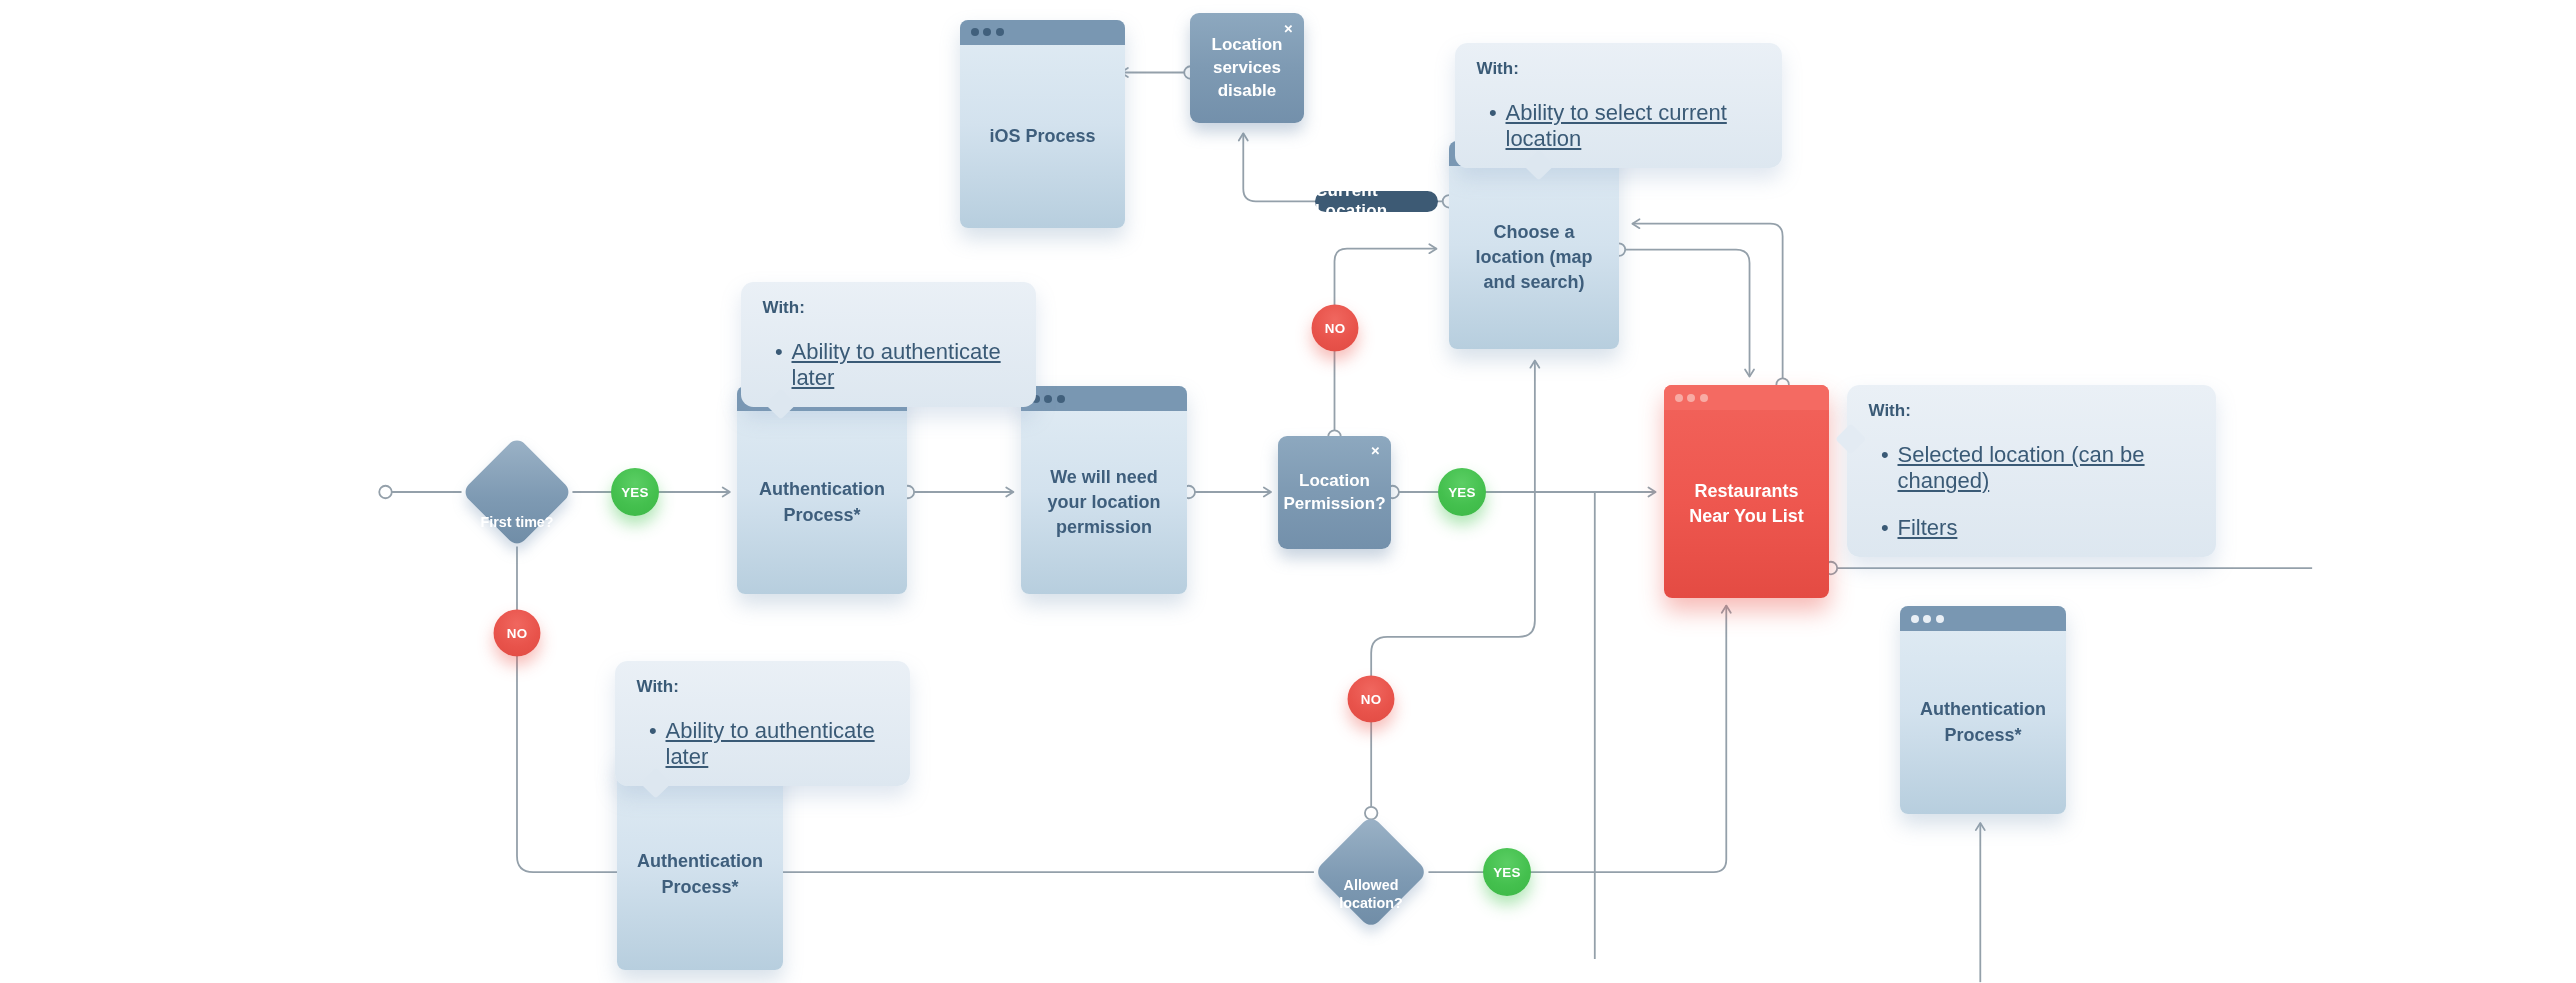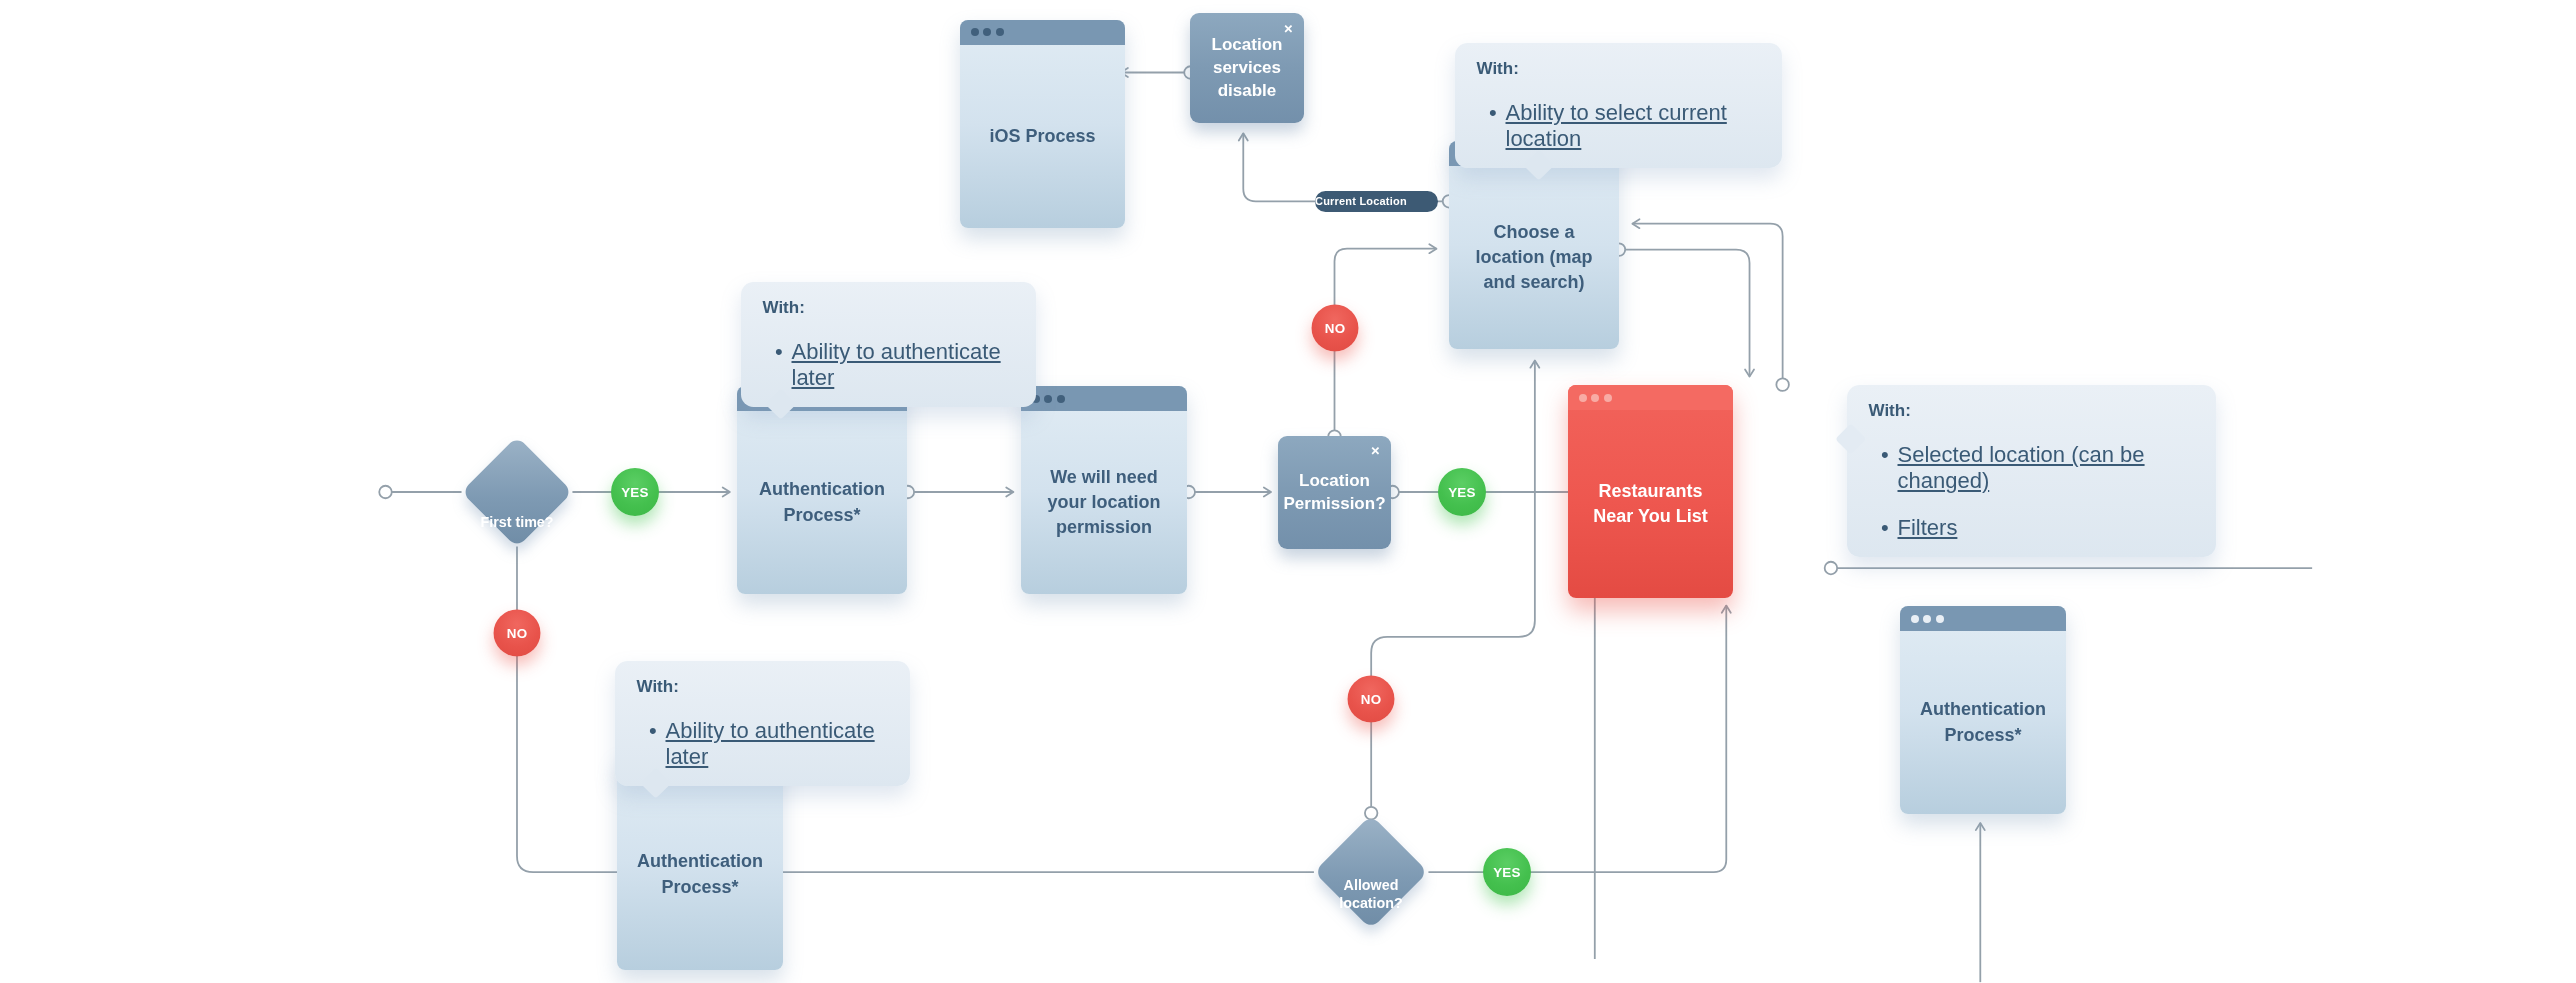--- a/index.html
+++ b/index.html
@@ -62,21 +62,21 @@
   .note .t{font-weight:700;font-size:17px;}
   .note .bullet{font-size:22px;margin-top:21px;padding-left:29px;position:relative;text-decoration:underline;}
   .note .bullet::before{content:"\2022";position:absolute;left:12.5px;}
   .note .tail{position:absolute;width:21.5px;height:21.5px;background:#dde7f0;
         transform:rotate(45deg);border-radius:3.6px;}
   .note .tail.b{bottom:-7.2px;}
   .note .tail.l{left:-7.2px;background:#e3ebf3;}
 
   
   .pill{position:absolute;z-index:3;background:#3d5a74;color:#fff;border-radius:10.7px;
-        font-weight:700;font-size:11px;letter-spacing:0.2px;
+        font-weight:700;font-size:17px;letter-spacing:0.2px;
         display:flex;align-items:center;justify-content:flex-start;}
 </style>
 </head>
 <body>
 
 <div class="stage">
 
   <svg class="wires" width="2576" height="984" viewBox="0 0 2880 1100">
     <defs>
       <marker id="arw" markerUnits="userSpaceOnUse" markerWidth="18" markerHeight="18" refX="12" refY="8" orient="auto">
@@ -167,21 +167,21 @@
     <div class="bar">
       <span class="dot"></span>
       <span class="dot"></span>
       <span class="dot"></span>
     </div>
     <div class="body">
       <span>Choose a location (map and search)</span>
     </div>
   </div>
 
-  <div class="win red" style="left:1568px;top:385px;width:165px;height:213px">
+  <div class="win red" style="left:1664px;top:385px;width:165px;height:213px">
     <div class="bar">
       <span class="dot"></span>
       <span class="dot"></span>
       <span class="dot"></span>
     </div>
     <div class="body">
       <span>Restaurants Near You List</span>
     </div>
   </div>
 

